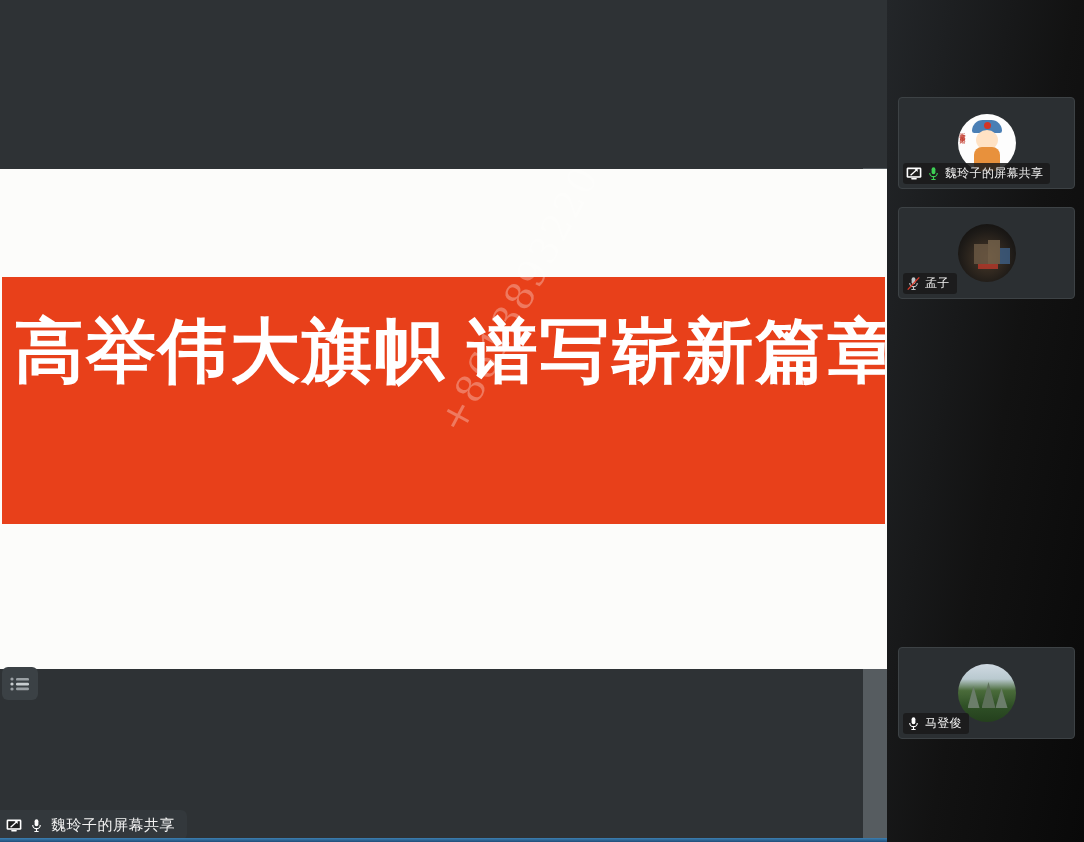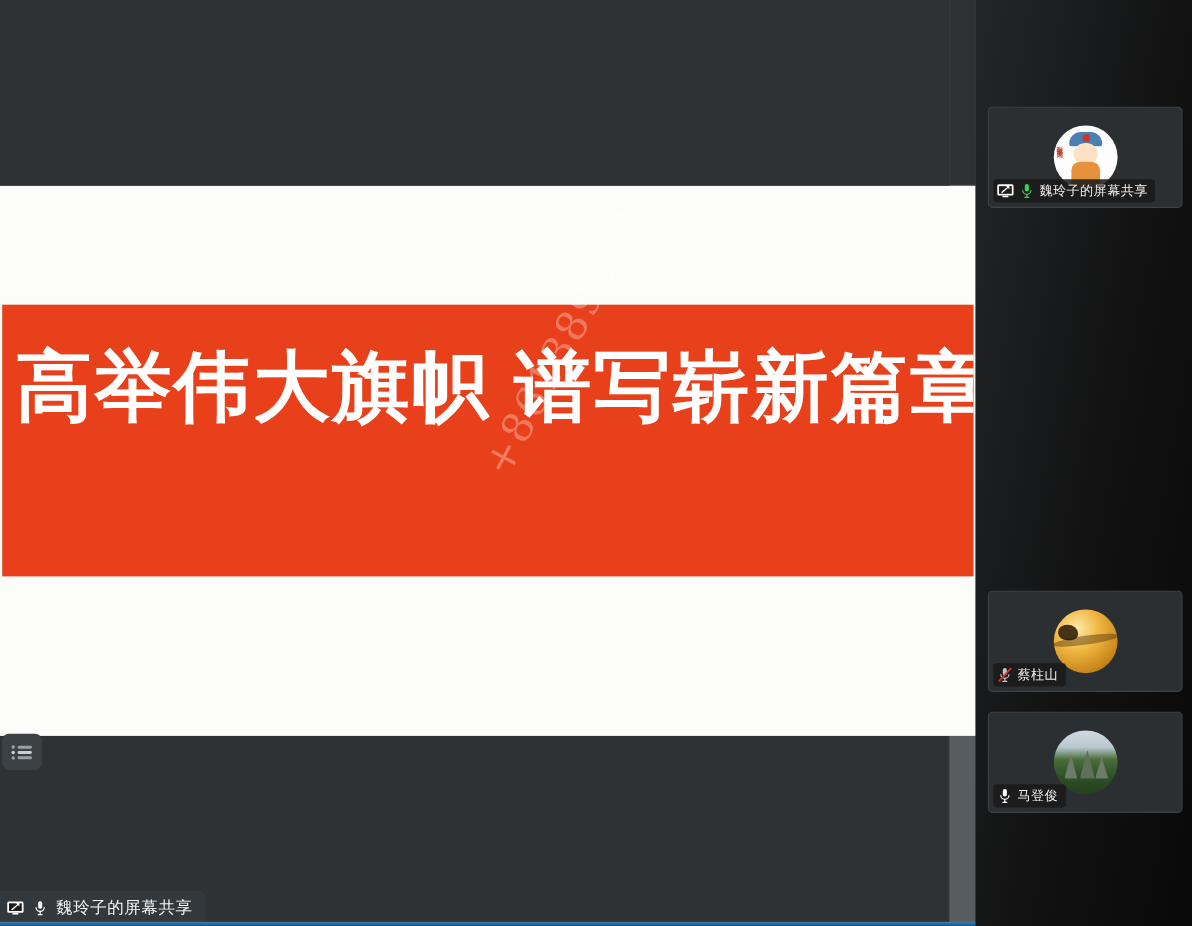--- a/index.html
+++ b/index.html
@@ -205,41 +205,43 @@
         <svg class="ic" viewBox="0 0 24 24">
           <rect x="9" y="2" width="6" height="11" rx="3" fill="#3ecf55"></rect>
           <path d="M6 11a6 6 0 0 0 12 0" fill="none" stroke="#3ecf55" stroke-width="1.8"></path>
           <rect x="11.1" y="17" width="1.8" height="4" fill="#3ecf55"></rect>
           <rect x="8.4" y="20.6" width="7.2" height="1.7" rx="0.8" fill="#3ecf55"></rect>
         </svg>
         <span class="nm">魏玲子的屏幕共享</span>
       </div>
     </div>
 
-
-
-
-    <div class="tile" style="top:537px">
+    <div class="tile" style="top:207px">
       <div class="tile-av">
-        <div class="avatar-circle av-planet">
-          <div class="ring"></div>
-            <div class="shadow"></div>
+        <div class="avatar-circle av-night">
+          <div class="b1"></div>
+            <div class="b2"></div>
+            <div class="b3"></div>
+            <div class="glow"></div>
         </div>
       </div>
       <div class="tile-label">
         <svg class="ic" viewBox="0 0 24 24">
           <rect x="9" y="2" width="6" height="11" rx="3" fill="#bfc4c7"></rect>
           <path d="M6 11a6 6 0 0 0 12 0" fill="none" stroke="#bfc4c7" stroke-width="1.8"></path>
           <rect x="11.1" y="17" width="1.8" height="4" fill="#bfc4c7"></rect>
           <rect x="8.4" y="20.6" width="7.2" height="1.7" rx="0.8" fill="#bfc4c7"></rect>
           <path d="M3.5 21 L20.5 3" stroke="#d93a2b" stroke-width="2.3" stroke-linecap="round"></path>
         </svg>
-        <span class="nm">蔡柱山</span>
-      </div>
-    </div>
+        <span class="nm">孟子</span>
+      </div>
+    </div>
+
+
+
 
     <div class="tile" style="top:647px">
       <div class="tile-av">
         <div class="avatar-circle av-forest">
           <div class="pk1"></div>
             <div class="pk2"></div>
             <div class="pk3"></div>
         </div>
       </div>
       <div class="tile-label">

